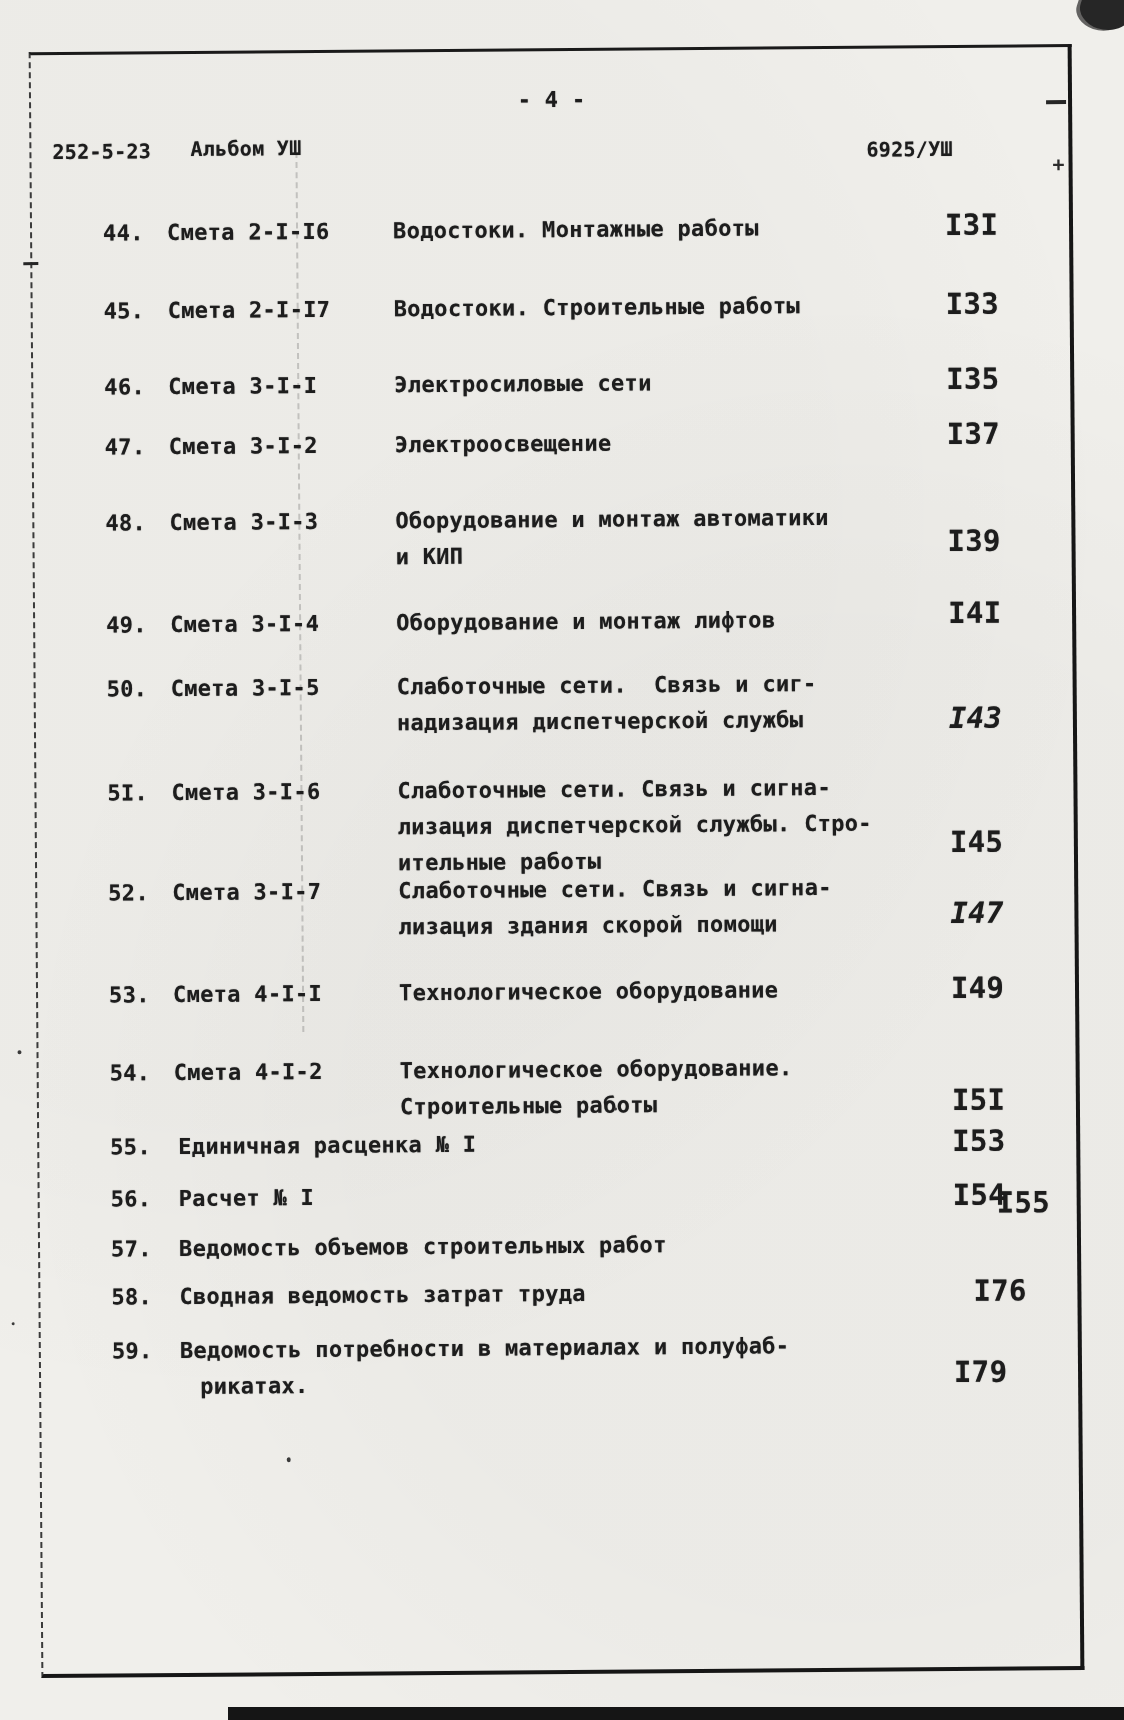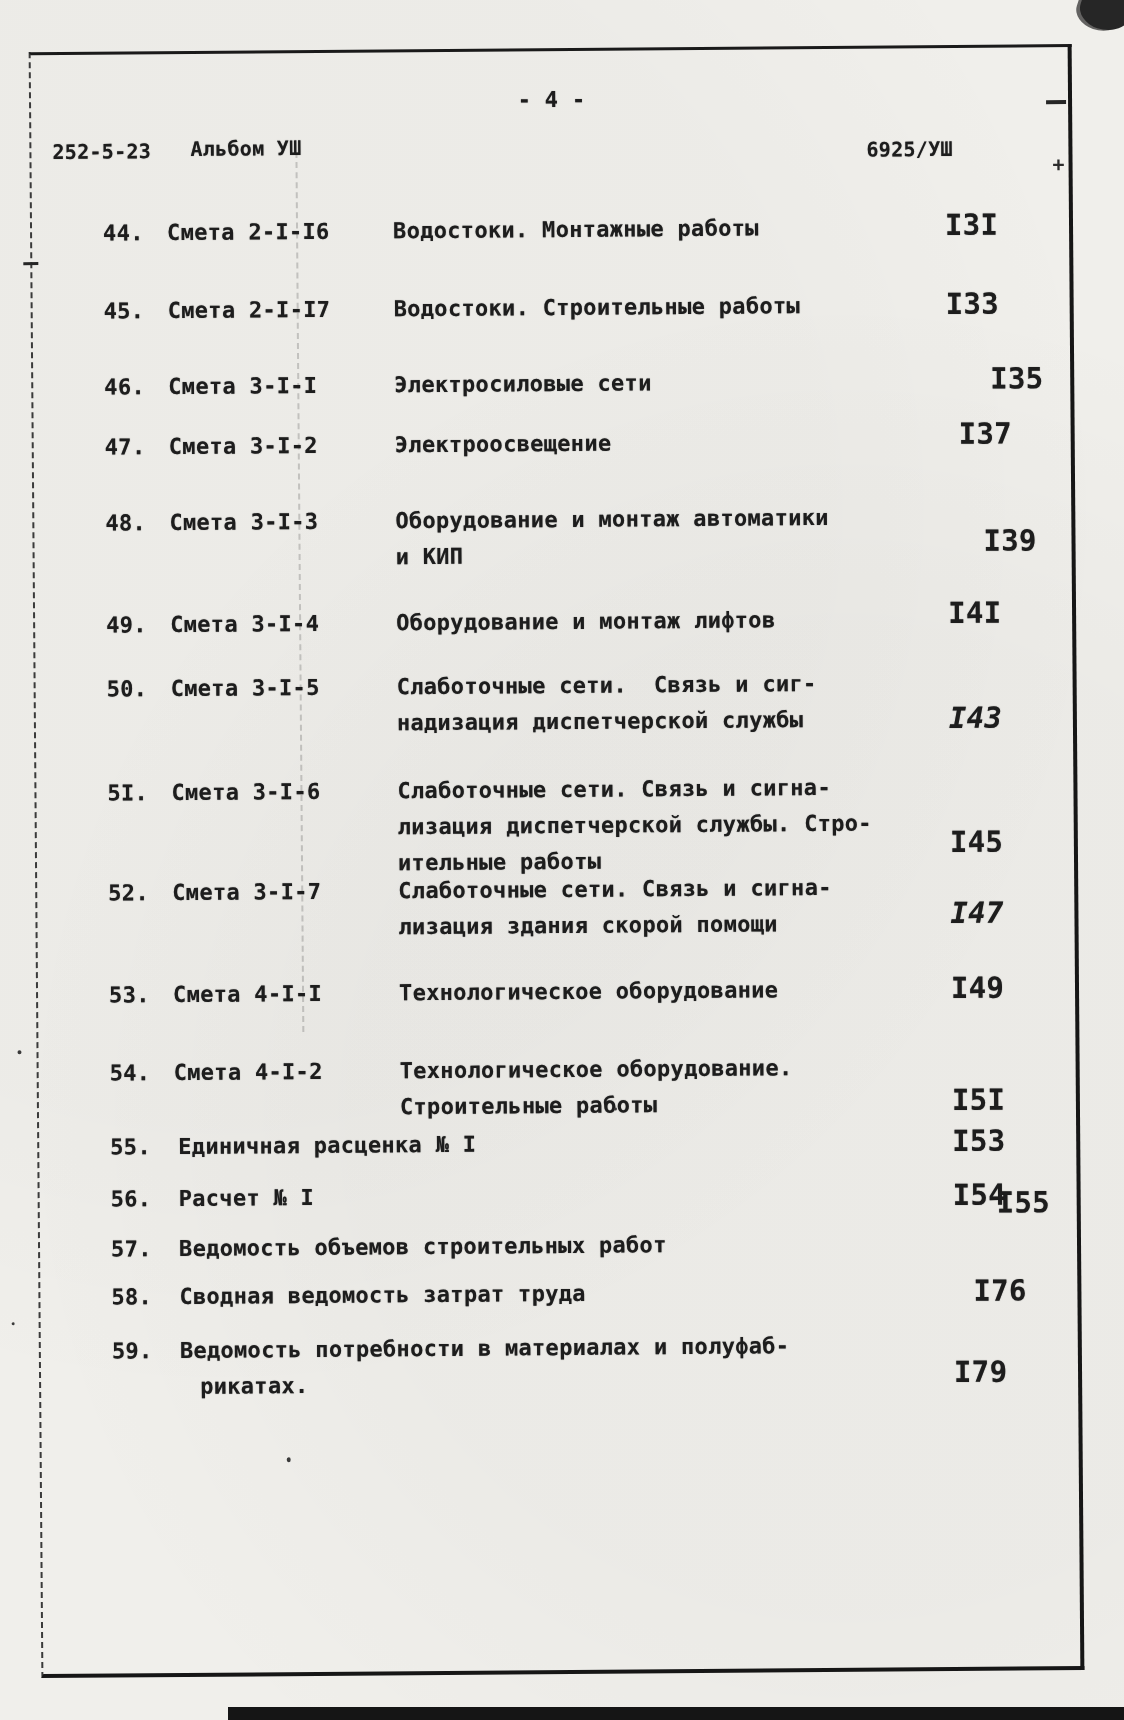--- a/index.html
+++ b/index.html
@@ -84,25 +84,25 @@
     <div class="txt hdr doc-code">252-5-23</div>
     <div class="txt hdr album">Альбом УШ</div>
     <div class="txt hdr ref-number">6925/УШ</div>
 
     <div id="toc">
         <div class="txt" style="top: 212px; left: 0px; width: 1124px;"><span class="entry-num">44.</span><span class="entry-code">Смета 2-I-I6</span><div class="entry-title"><div class="title-line">Водостоки. Монтажные работы</div></div></div>
         <div class="txt entry-page" style="top: 210px;">I3I</div>
         <div class="txt" style="top: 290px; left: 0px; width: 1124px;"><span class="entry-num">45.</span><span class="entry-code">Смета 2-I-I7</span><div class="entry-title"><div class="title-line">Водостоки. Строительные работы</div></div></div>
         <div class="txt entry-page" style="top: 289px;">I33</div>
         <div class="txt" style="top: 366px; left: 0px; width: 1124px;"><span class="entry-num">46.</span><span class="entry-code">Смета 3-I-I</span><div class="entry-title"><div class="title-line">Электросиловые сети</div></div></div>
-        <div class="txt entry-page" style="top: 364px; margin-left: 44px;">I35</div>
+        <div class="txt entry-page" style="top: 364px;">I35</div>
         <div class="txt" style="top: 426px; left: 0px; width: 1124px;"><span class="entry-num">47.</span><span class="entry-code">Смета 3-I-2</span><div class="entry-title"><div class="title-line">Электроосвещение</div></div></div>
-        <div class="txt entry-page" style="top: 419px; margin-left: 12px;">I37</div>
+        <div class="txt entry-page" style="top: 419px;">I37</div>
         <div class="txt" style="top: 502px; left: 0px; width: 1124px;"><span class="entry-num">48.</span><span class="entry-code">Смета 3-I-3</span><div class="entry-title"><div class="title-line">Оборудование и монтаж автоматики</div><div class="title-line">и КИП</div></div></div>
-        <div class="txt entry-page" style="top: 526px; margin-left: 36px;">I39</div>
+        <div class="txt entry-page" style="top: 526px;">I39</div>
         <div class="txt" style="top: 604px; left: 0px; width: 1124px;"><span class="entry-num">49.</span><span class="entry-code">Смета 3-I-4</span><div class="entry-title"><div class="title-line">Оборудование и монтаж лифтов</div></div></div>
         <div class="txt entry-page" style="top: 598px;">I4I</div>
         <div class="txt" style="top: 668px; left: 0px; width: 1124px;"><span class="entry-num">50.</span><span class="entry-code">Смета 3-I-5</span><div class="entry-title"><div class="title-line">Слаботочные сети.  Связь и сиг-</div><div class="title-line">надизация диспетчерской службы</div></div></div>
         <div class="txt entry-page" style="top: 703px; font-style: italic;">I43</div>
         <div class="txt" style="top: 772px; left: 0px; width: 1124px;"><span class="entry-num">5I.</span><span class="entry-code">Смета 3-I-6</span><div class="entry-title"><div class="title-line">Слаботочные сети. Связь и сигна-</div><div class="title-line">лизация диспетчерской службы. Стро-</div><div class="title-line">ительные работы</div></div></div>
         <div class="txt entry-page" style="top: 827px;">I45</div>
         <div class="txt" style="top: 872px; left: 0px; width: 1124px;"><span class="entry-num">52.</span><span class="entry-code">Смета 3-I-7</span><div class="entry-title"><div class="title-line">Слаботочные сети. Связь и сигна-</div><div class="title-line">лизация здания скорой помощи</div></div></div>
         <div class="txt entry-page" style="top: 898px; font-style: italic;">I47</div>
         <div class="txt" style="top: 974px; left: 0px; width: 1124px;"><span class="entry-num">53.</span><span class="entry-code">Смета 4-I-I</span><div class="entry-title"><div class="title-line">Технологическое оборудование</div></div></div>
         <div class="txt entry-page" style="top: 973px;">I49</div>

